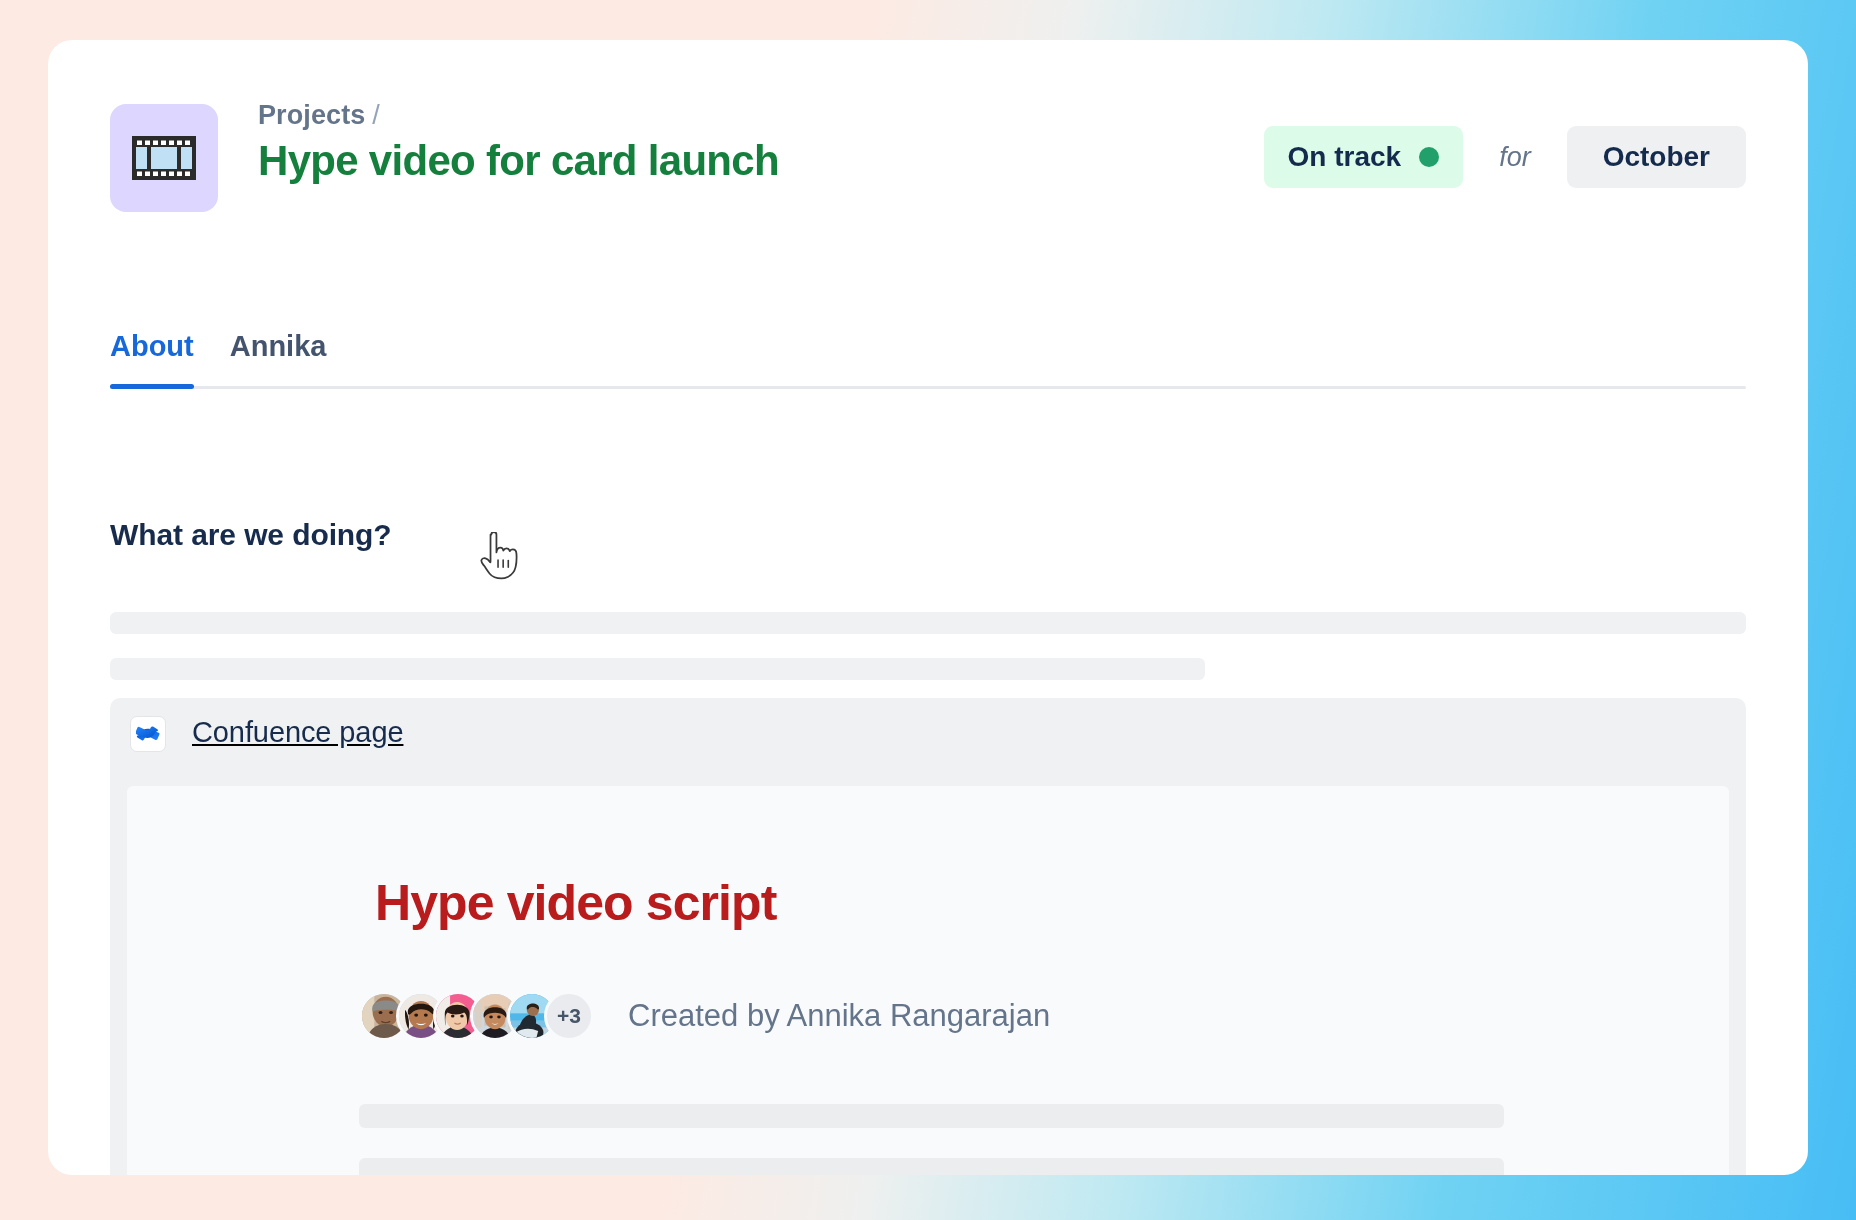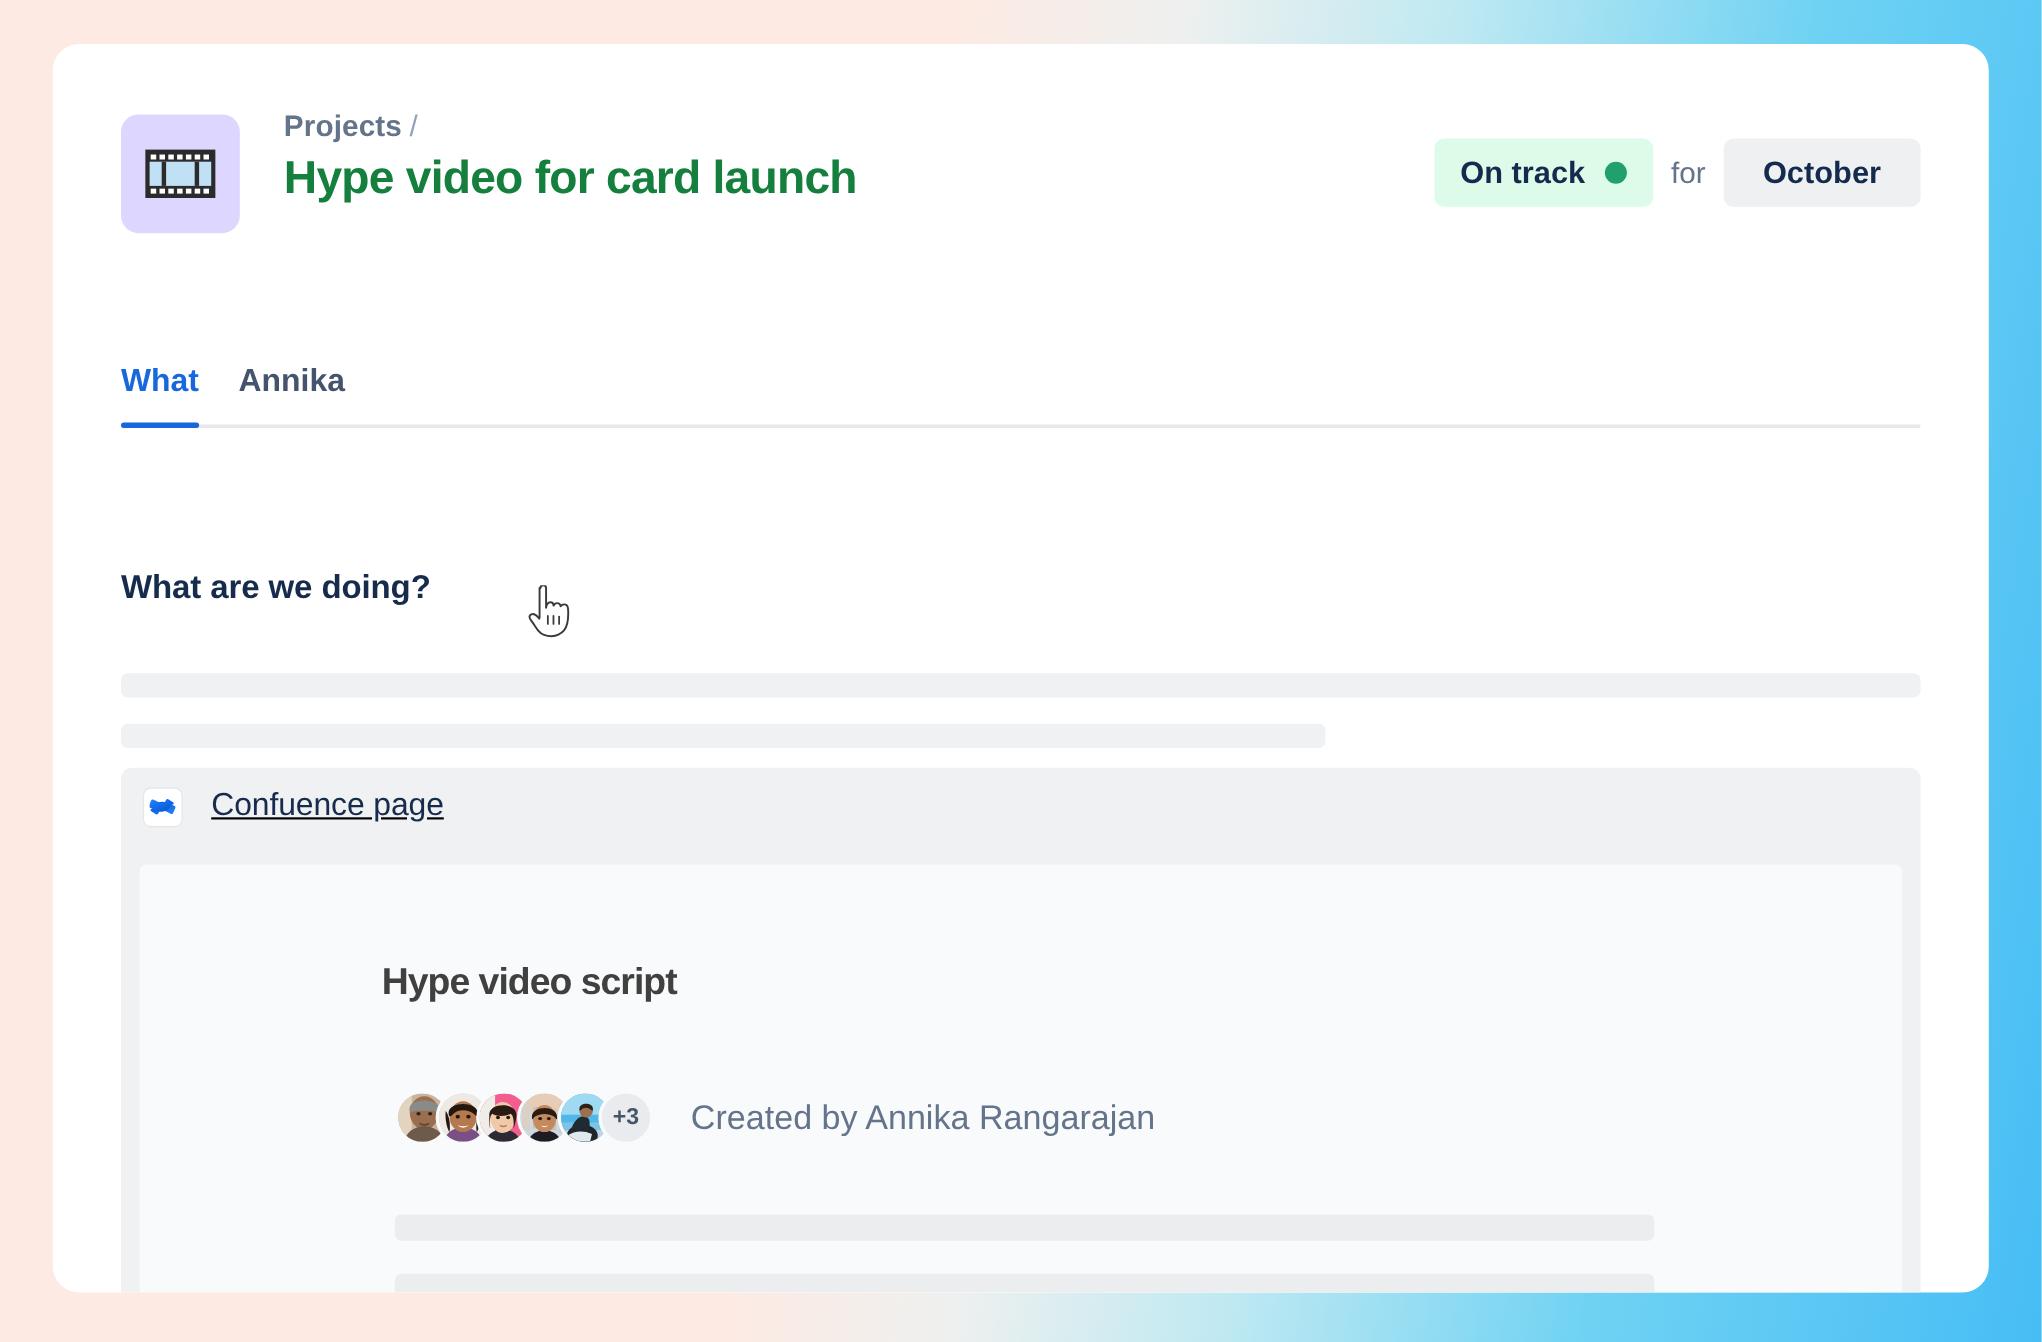--- a/index.html
+++ b/index.html
@@ -110,22 +110,23 @@
     width: 20px;
     height: 20px;
     border-radius: 50%;
     background: #22a06b;
     flex: none;
   }
 
   .status-for {
     font-size: 27px;
     color: #64748b;
-    padding: 0 16px;
-    white-space: nowrap;
+    padding: 0 36px;
+    white-space: nowrap;
+    font-style: italic;
   }
 
   .period-chip {
     background: #eff0f1;
     border-radius: 9px;
     padding: 12px 36px;
     height: 62px;
     display: flex;
     align-items: center;
   }
@@ -247,25 +248,25 @@
     right: 17px;
     top: 88px;
     bottom: 0;
     background: #f9fafb;
     border-radius: 6px 6px 0 0;
     overflow: hidden;
   }
 
   .doc-title {
     position: absolute;
-    left: 220px;
+    left: 248px;
     top: 88px;
-    font-size: 34px;
+    font-size: 50px;
     font-weight: 700;
-    color: #404040;
+    color: #b91c1c;
     letter-spacing: -0.9px;
     white-space: nowrap;
   }
 
   
   .meta-row {
     position: absolute;
     left: 232px;
     top: 205px;
     display: flex;
@@ -366,21 +367,21 @@
       <span class="status-for">for</span>
       <div class="period-chip">
         <span class="period-label">October</span>
       </div>
     </div>
   </div>
 
   <div class="tabs">
     <div class="tab-list">
       <div class="tab active">
-        <span>What</span>
+        <span>About</span>
       </div>
       <div class="tab">
         <span>Annika</span>
       </div>
     </div>
     <div class="tab-underline"></div>
   </div>
 
   <div class="section-heading">What are we doing?</div>
 

